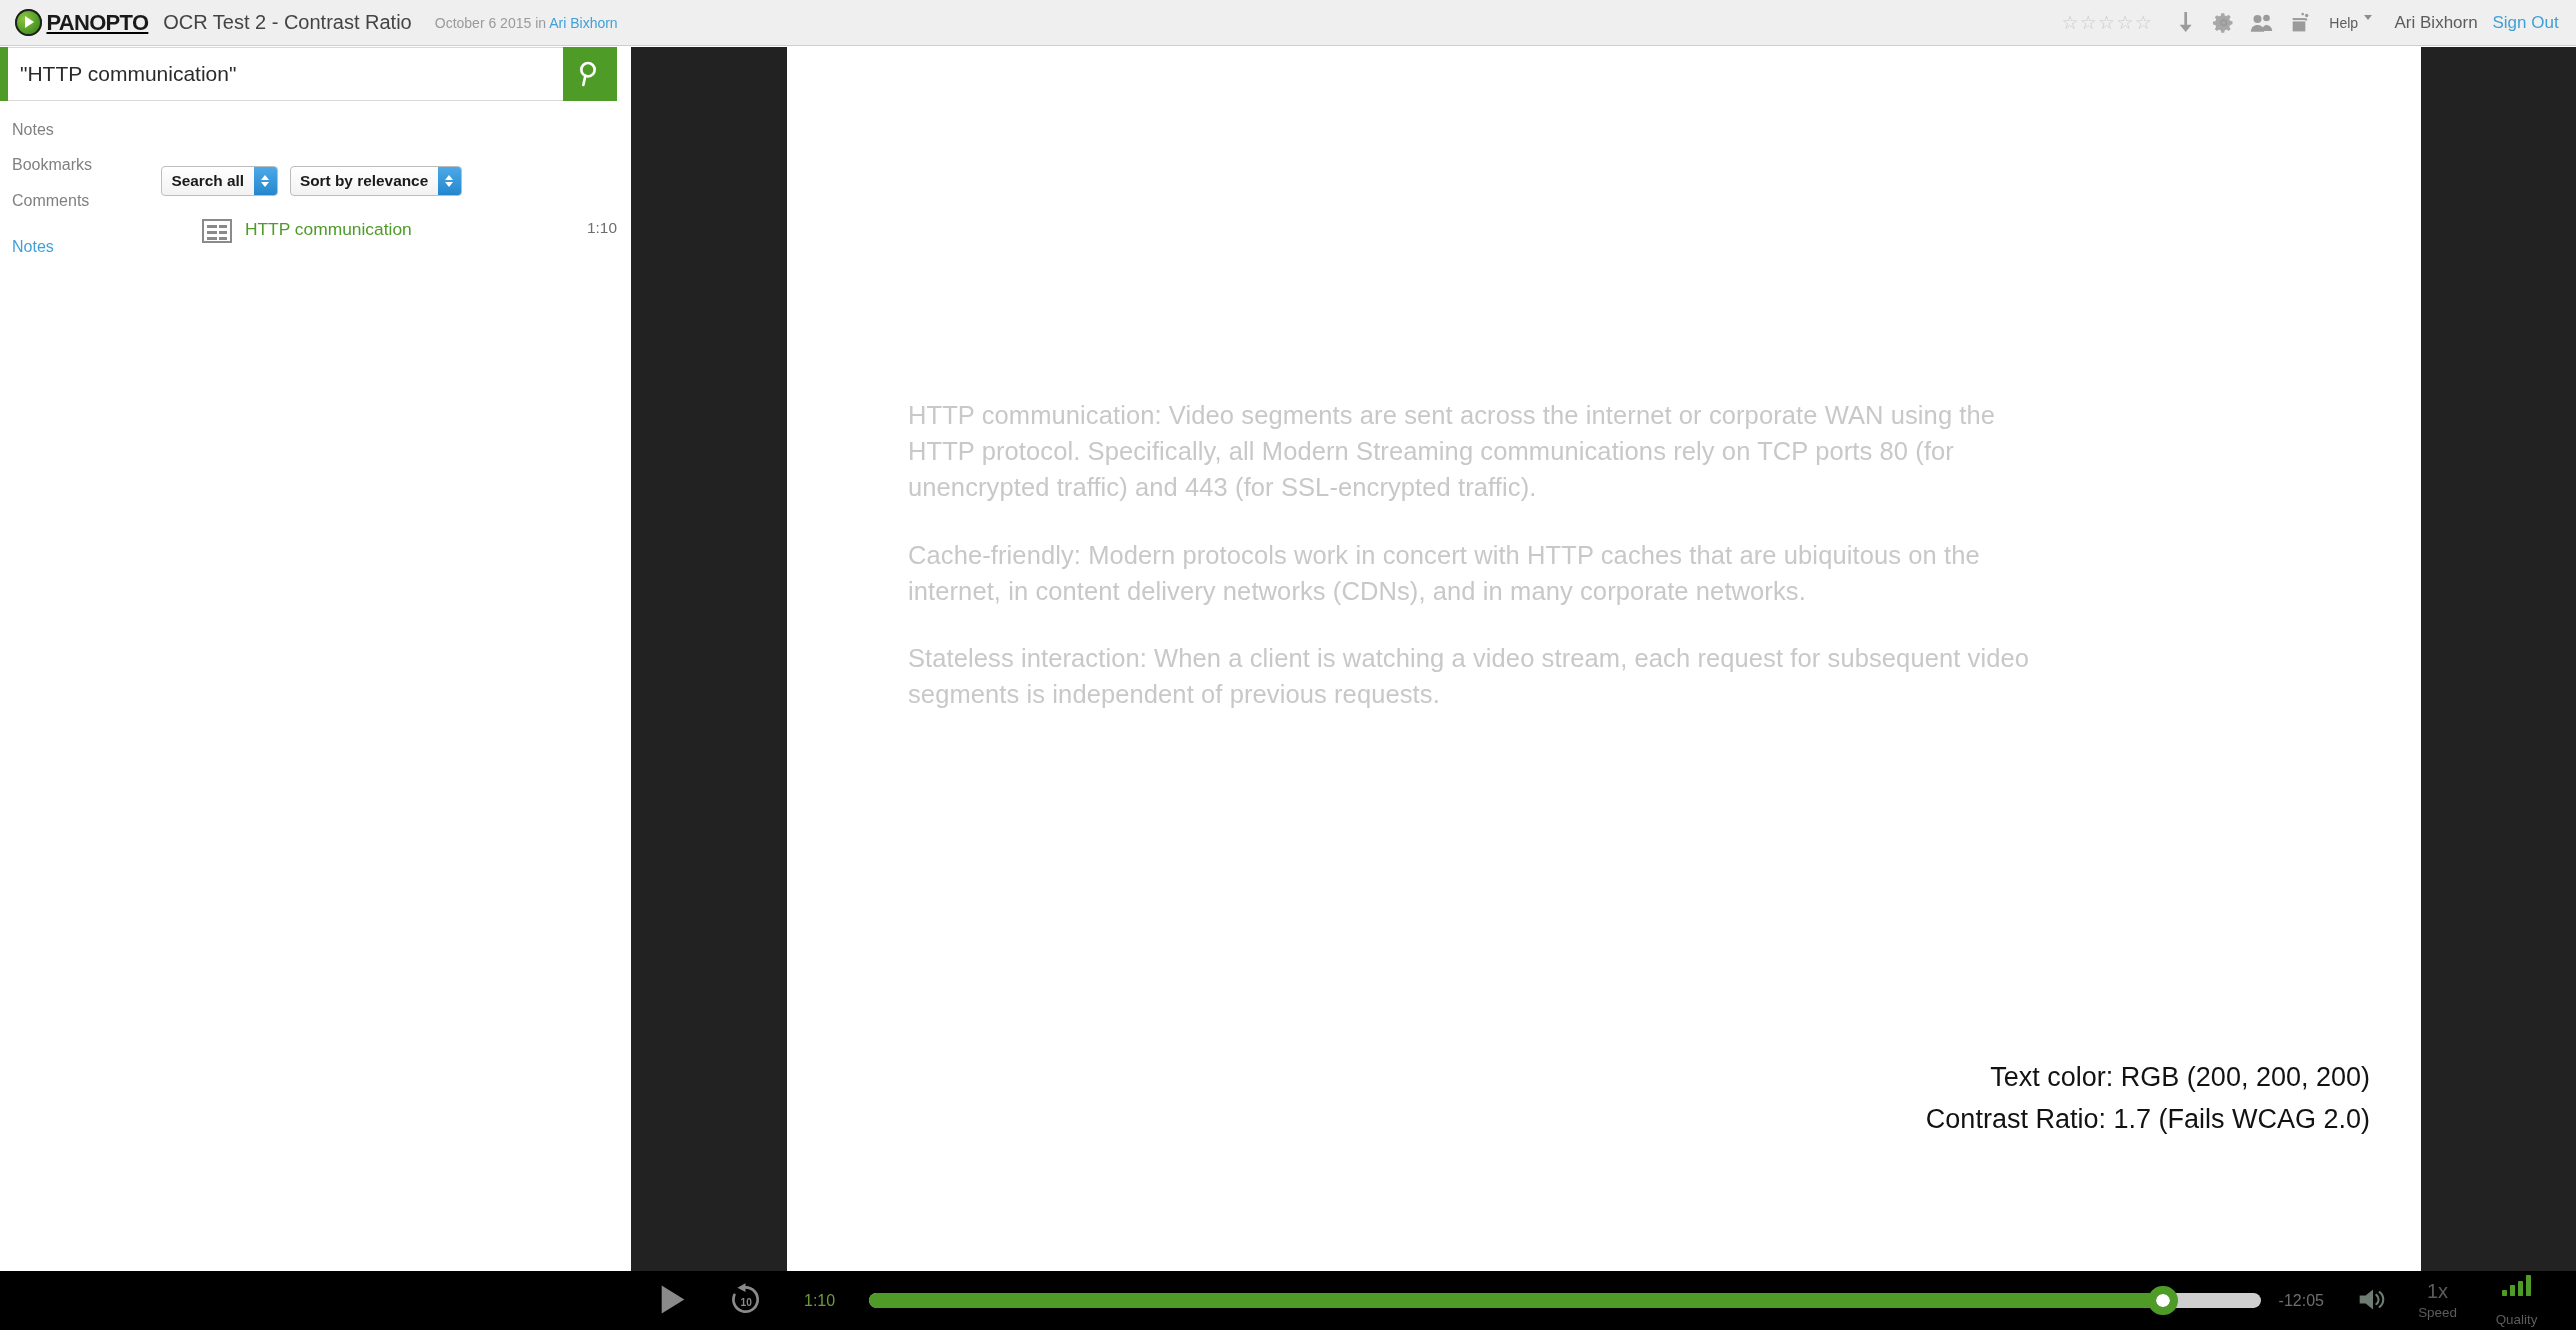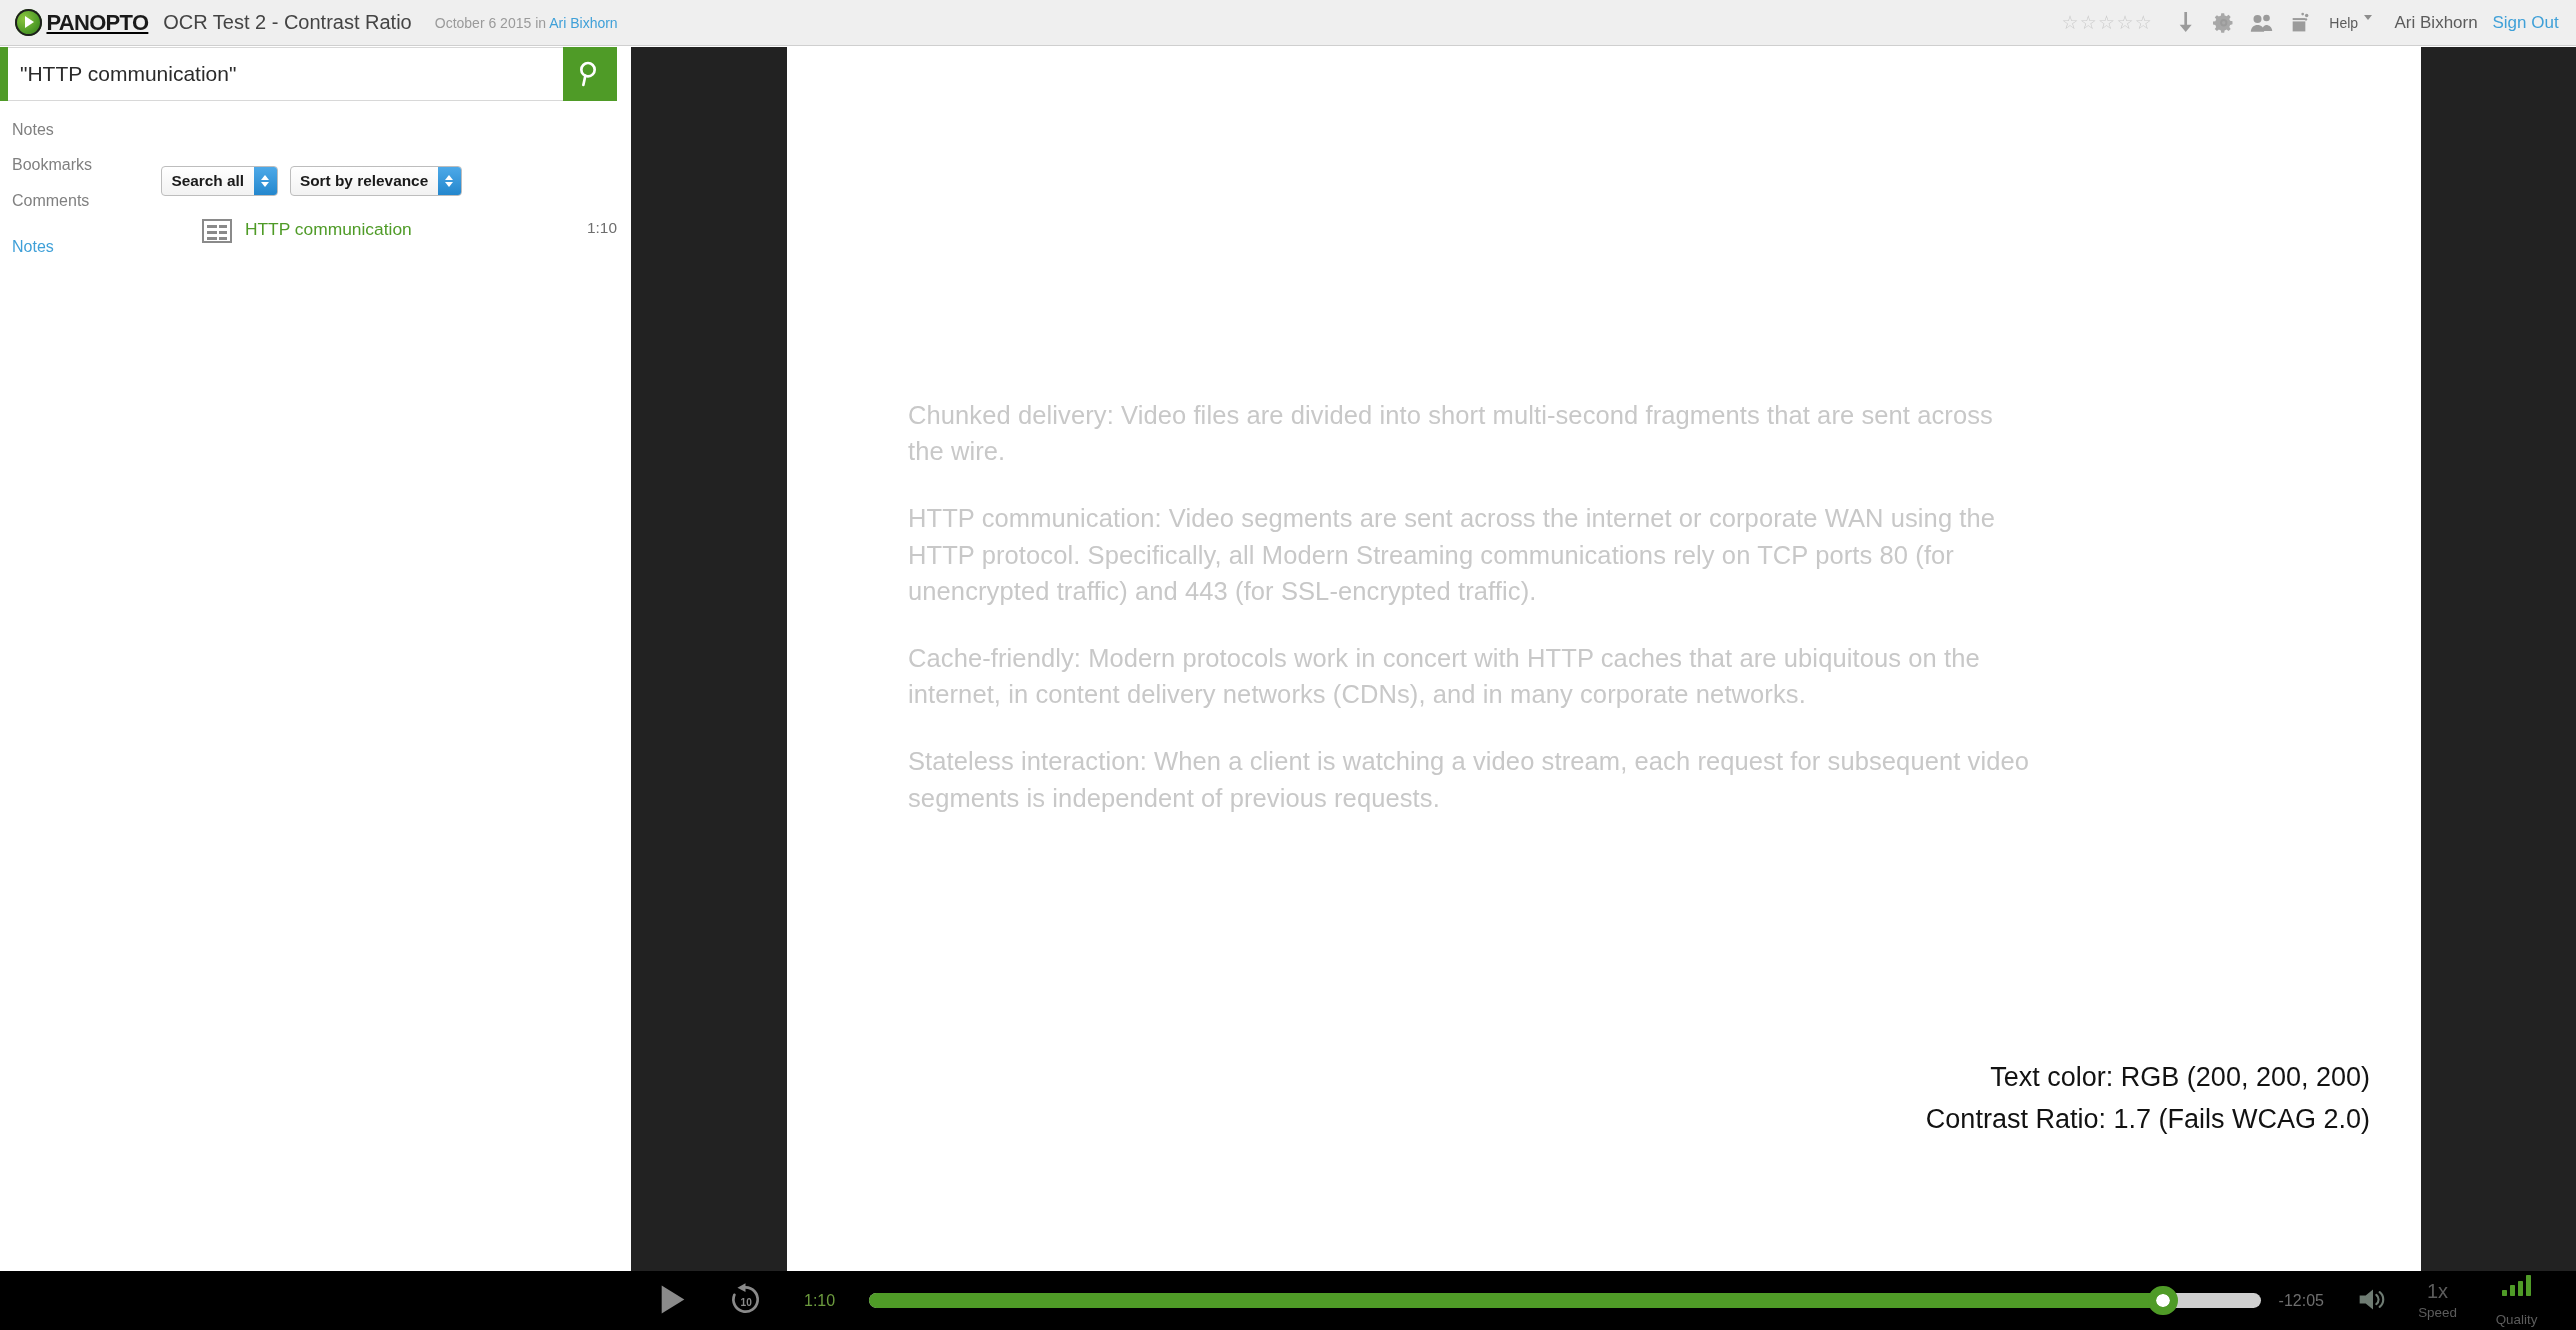--- a/index.html
+++ b/index.html
@@ -321,21 +321,20 @@
   <div class="result-row">
     <span class="result-icon"></span>
     <span class="result-title">HTTP communication</span>
     <span class="result-time">1:10</span>
   </div>
 </div>
 
 <div class="stage">
   <div class="slide">
     <div class="slide-body">
-      <p class="slide-p">Chunked delivery: Video files are divided into short multi-second fragments that are sent across the wire.</p>
       <p class="slide-p">HTTP communication: Video segments are sent across the internet or corporate WAN using the HTTP protocol. Specifically, all Modern Streaming communications rely on TCP ports 80 (for unencrypted traffic) and 443 (for SSL-encrypted traffic).</p>
       <p class="slide-p">Cache-friendly: Modern protocols work in concert with HTTP caches that are ubiquitous on the internet, in content delivery networks (CDNs), and in many corporate networks.</p>
       <p class="slide-p">Stateless interaction: When a client is watching a video stream, each request for subsequent video segments is independent of previous requests.</p>
     </div>
     <div class="slide-note">
       <div>Text color: RGB (200, 200, 200)</div>
       <div>Contrast Ratio: 1.7 (Fails WCAG 2.0)</div>
     </div>
   </div>
 </div>

